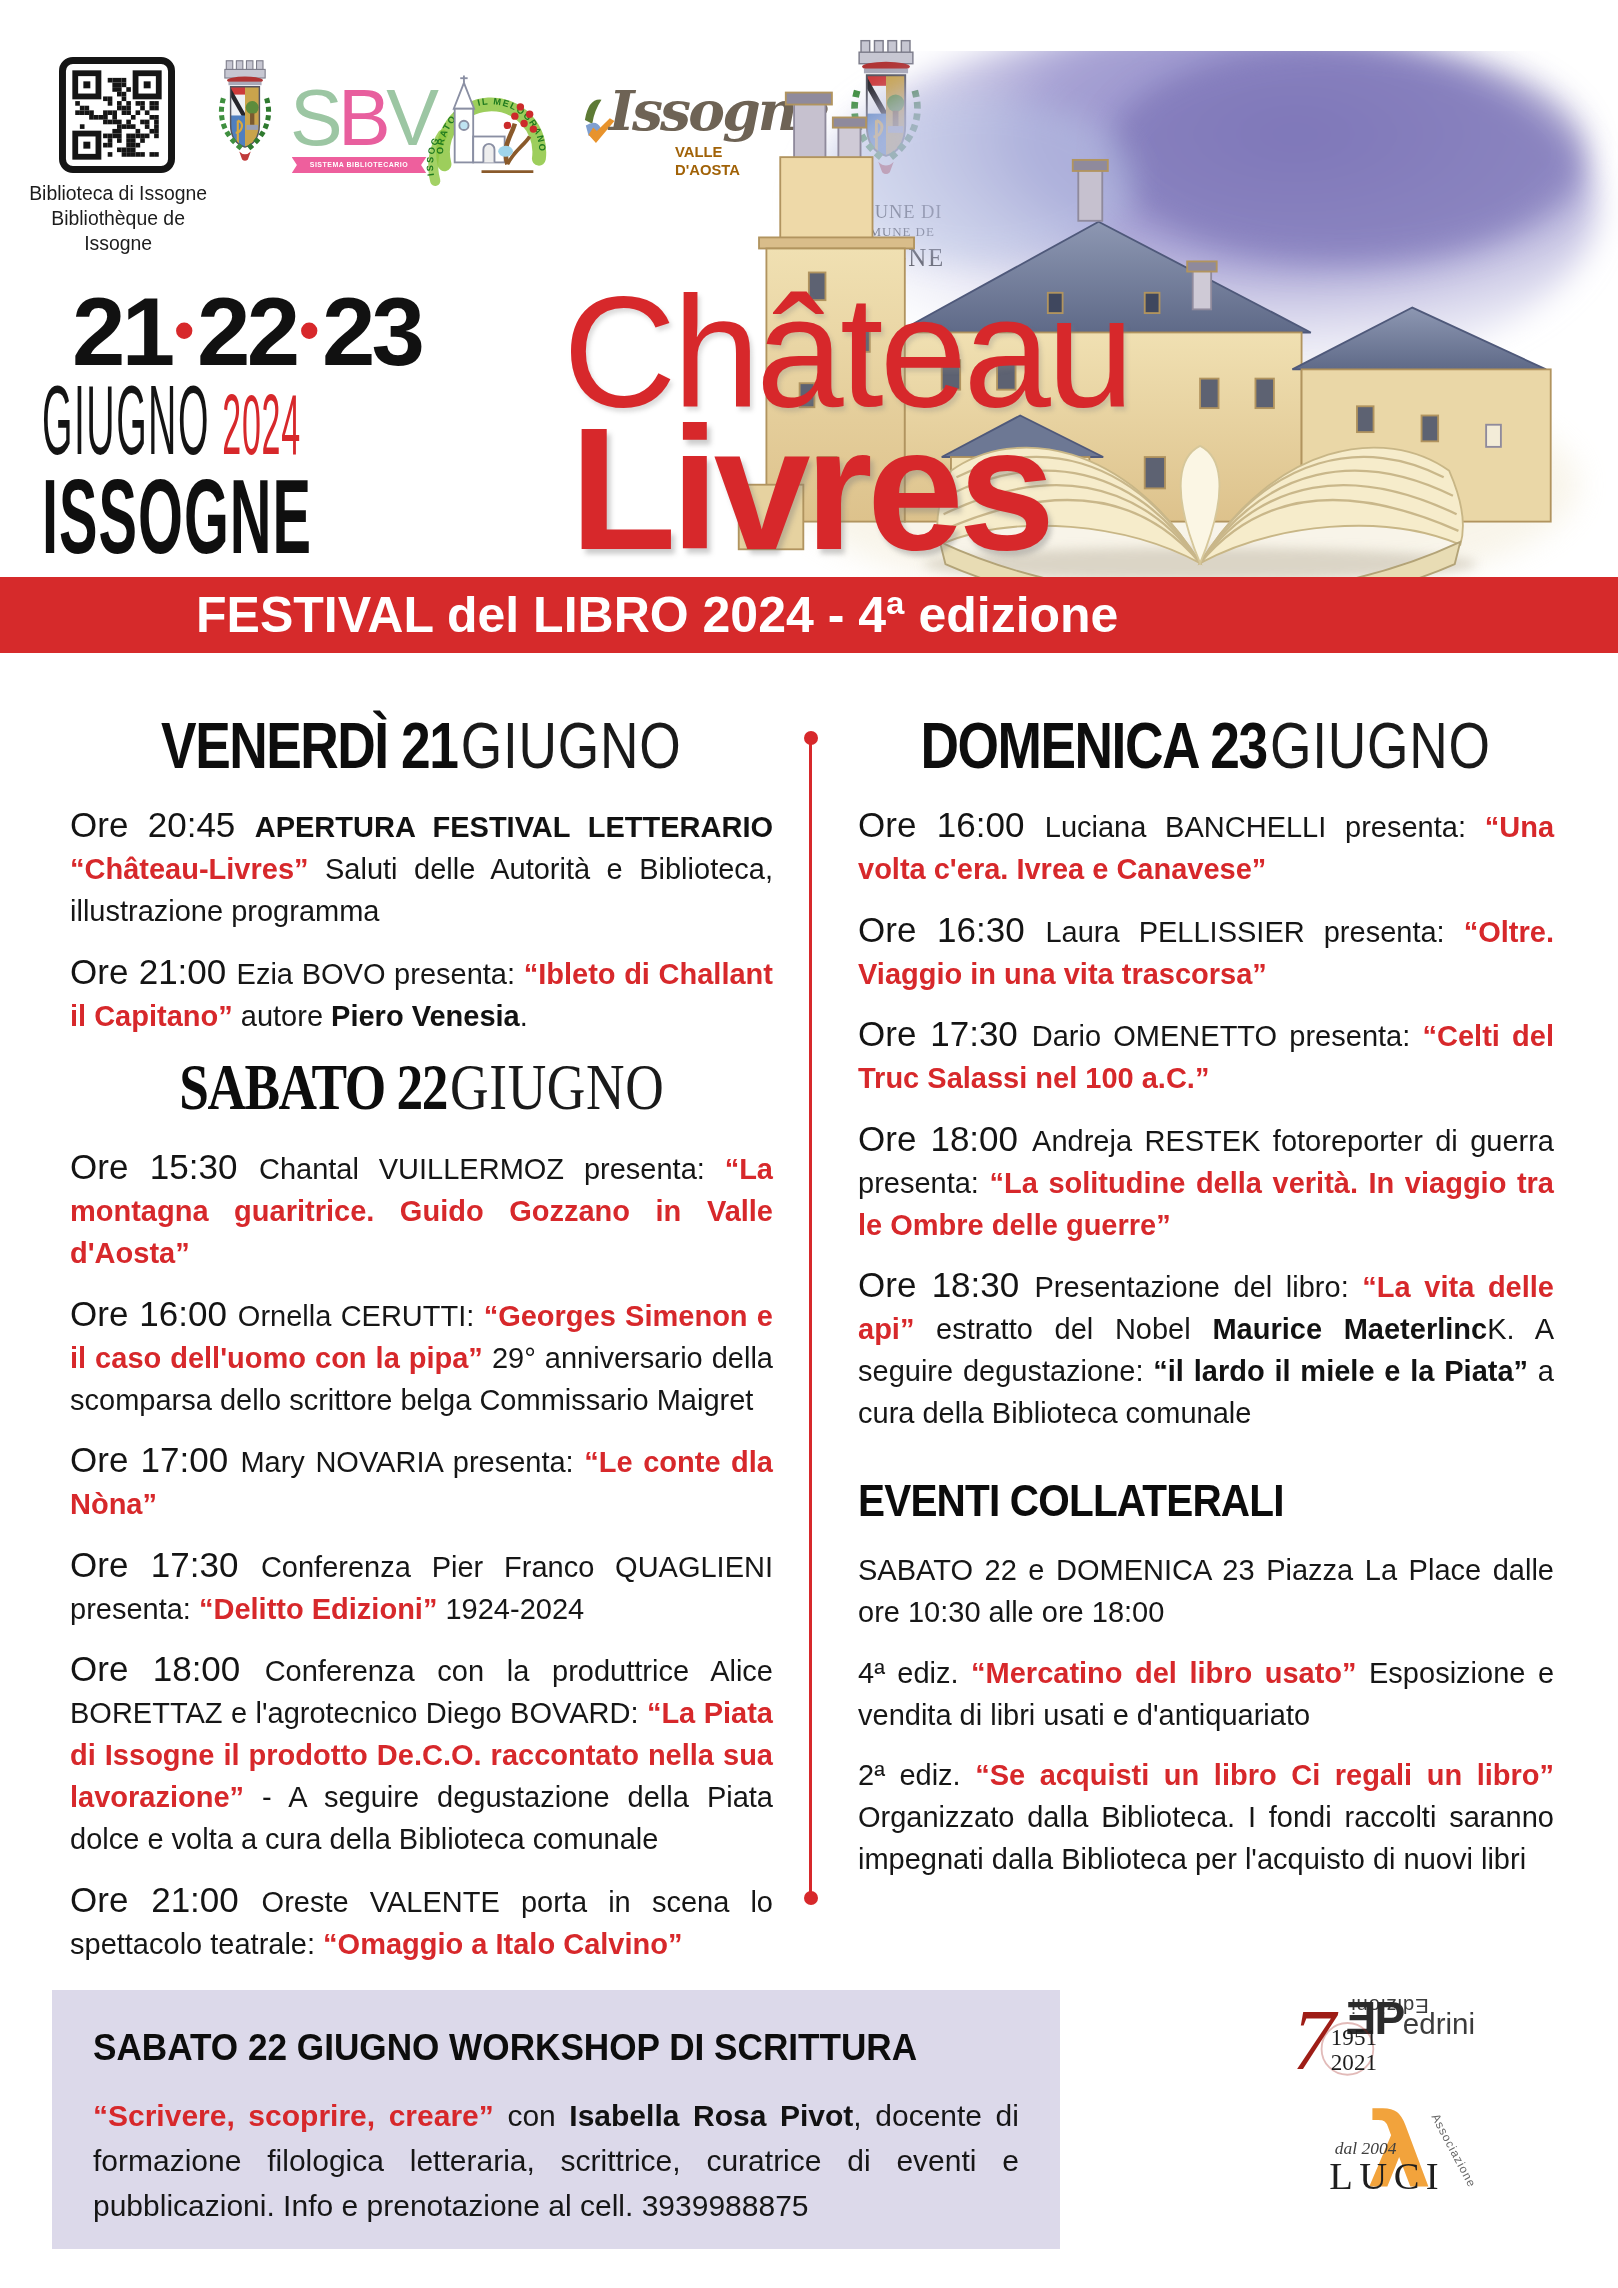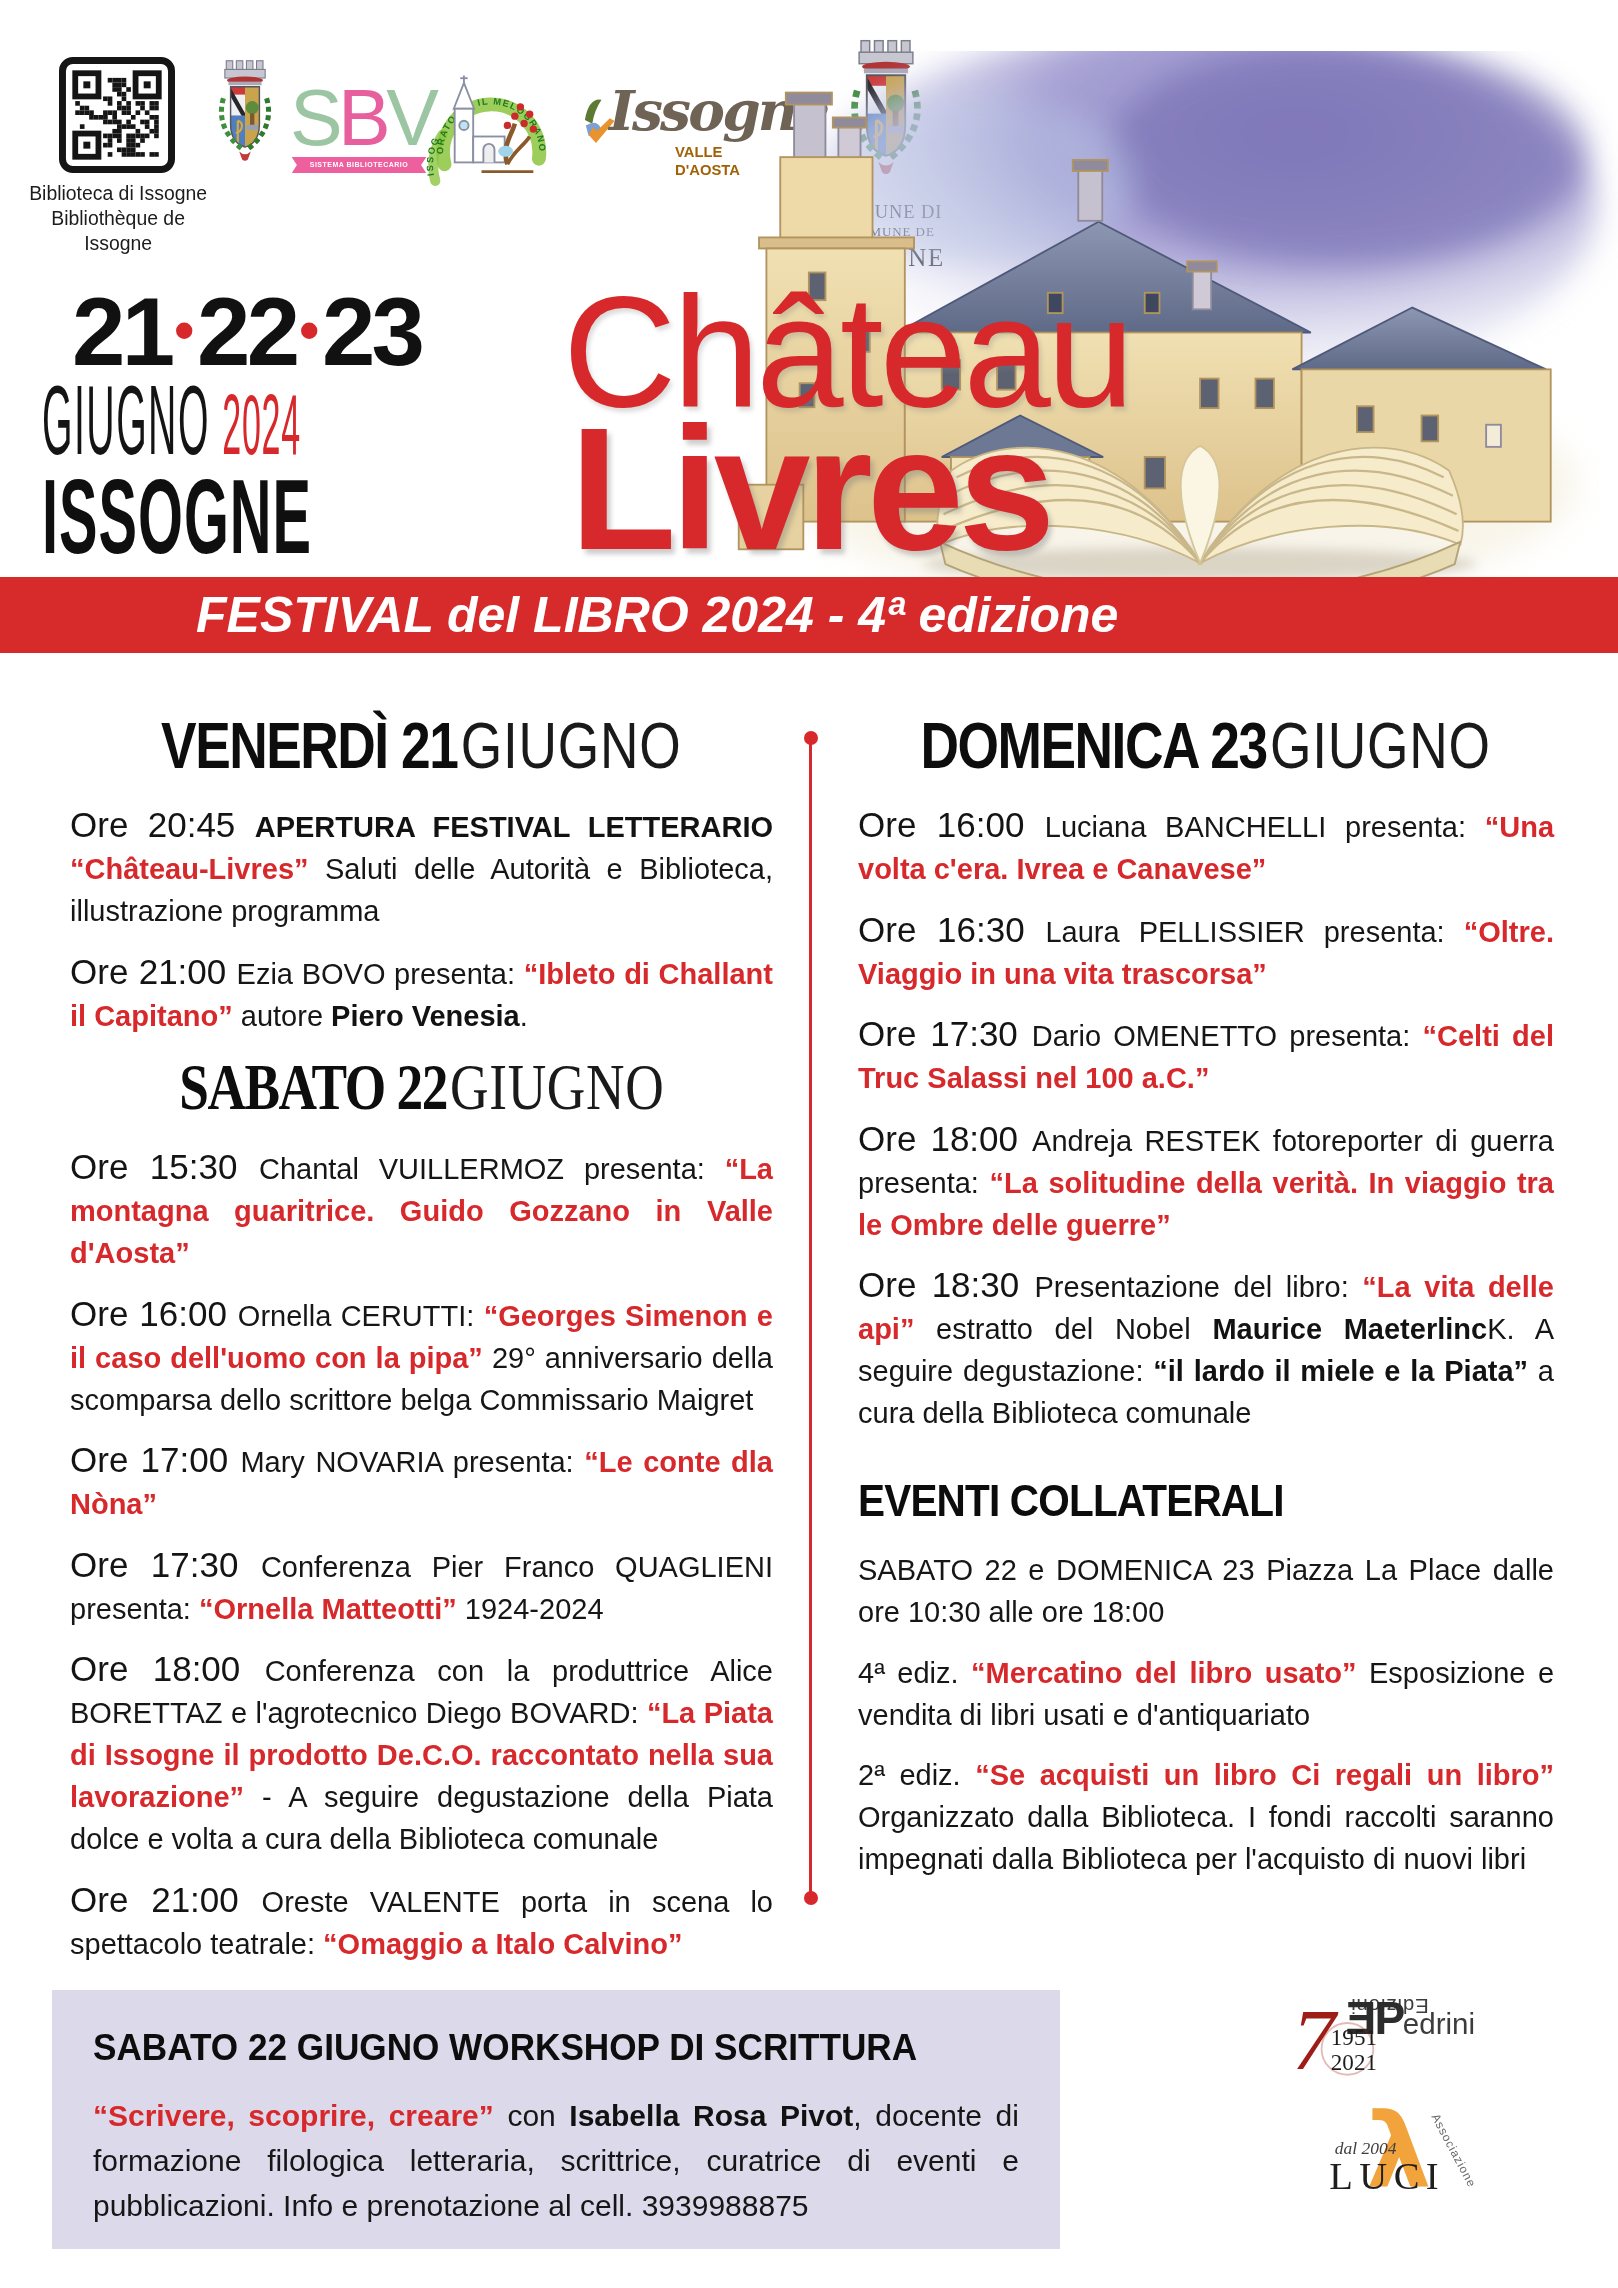--- a/index.html
+++ b/index.html
@@ -49,21 +49,21 @@
   .place-line{position:absolute;left:42px;top:464px;line-height:1;white-space:nowrap;
     transform:scaleX(.55);transform-origin:left top;font-size:105px;font-weight:900;
     letter-spacing:1.8px;color:#0f0f0f;}
   .chateau{position:absolute;left:563px;top:273px;font-size:157px;font-weight:400;
     letter-spacing:-3.7px;line-height:1;color:#d7282b;z-index:2;
     text-shadow:2.8px 3.7px 4.6px rgba(130,130,130,.28);}
   .livres{position:absolute;left:570px;top:402px;font-size:174px;font-weight:700;
     letter-spacing:-5.5px;line-height:1;color:#d7282b;z-index:2;
     text-shadow:3.7px 4.6px 5.5px rgba(120,120,120,.38);}
   
-  .banner{position:absolute;left:0;top:577px;width:1619px;height:76px;background:#d62a2b;z-index:3;font-style:italic;}
+  .banner{position:absolute;left:0;top:577px;width:1619px;height:76px;background:#d62a2b;z-index:3;}
   .banner-text{position:absolute;left:196px;top:50%;transform:translateY(-50%);
     color:#ffffff;font-size:50px;font-weight:700;letter-spacing:0;white-space:nowrap;}
   
   .col{position:absolute;top:713px;z-index:2;}
   .col-left{left:70px;width:703px;}
   .col-right{left:858px;width:696px;}
   .day-head{text-align:center;margin:0 0 26px 0;line-height:1;white-space:nowrap;}
   .day-head.second{margin-top:12px;font-family:Liberation Serif, serif;}
   .hd-inner{display:inline-block;transform:scaleX(.82);transform-origin:center;}
   .hd-strong{font-size:65px;font-weight:900;letter-spacing:-1.8px;color:#0d0d0d;}
@@ -442,21 +442,21 @@
 
 <div class="col col-left">
   <div class="day-head"><span class="hd-inner"><span class="hd-strong">VENERDÌ 21</span> <span class="hd-light">GIUGNO</span></span></div>
   <p class="event"><span class="run-t">Ore 20:45 </span><span class="run-c">APERTURA FESTIVAL LETTERARIO </span><span class="run-r">“Château-Livres” </span><span class="run-n">Saluti delle Autorità e Biblioteca, illustrazione programma</span></p>
   <p class="event"><span class="run-t">Ore 21:00 </span><span class="run-n">Ezia BOVO presenta: </span><span class="run-r">“Ibleto di Challant il Capitano” </span><span class="run-n">autore </span><span class="run-b">Piero Venesia</span><span class="run-n">.</span></p>
 
   <div class="day-head second"><span class="hd-inner"><span class="hd-strong">SABATO 22</span> <span class="hd-light">GIUGNO</span></span></div>
   <p class="event"><span class="run-t">Ore 15:30 </span><span class="run-n">Chantal VUILLERMOZ presenta: </span><span class="run-r">“La montagna guaritrice. Guido Gozzano in Valle d'Aosta”</span></p>
   <p class="event"><span class="run-t">Ore 16:00 </span><span class="run-n">Ornella CERUTTI: </span><span class="run-r">“Georges Simenon e il caso dell'uomo con la pipa” </span><span class="run-n">29° anniversario della scomparsa dello scrittore belga Commissario Maigret</span></p>
   <p class="event"><span class="run-t">Ore 17:00 </span><span class="run-n">Mary NOVARIA presenta: </span><span class="run-r">“Le conte dla Nòna”</span></p>
-  <p class="event"><span class="run-t">Ore 17:30 </span><span class="run-n">Conferenza Pier Franco QUAGLIENI presenta: </span><span class="run-r">“Ornella Matteotti” </span><span class="run-n">1924-2024</span></p>
+  <p class="event"><span class="run-t">Ore 17:30 </span><span class="run-n">Conferenza Pier Franco QUAGLIENI presenta: </span><span class="run-r">“Delitto Edizioni” </span><span class="run-n">1924-2024</span></p>
   <p class="event"><span class="run-t">Ore 18:00 </span><span class="run-n">Conferenza con la produttrice Alice BORETTAZ e l'agrotecnico Diego BOVARD: </span><span class="run-r">“La Piata di Issogne il prodotto De.C.O. raccontato nella sua lavorazione” </span><span class="run-n">- A seguire degustazione della Piata dolce e volta a cura della Biblioteca comunale</span></p>
   <p class="event"><span class="run-t">Ore 21:00 </span><span class="run-n">Oreste VALENTE porta in scena lo spettacolo teatrale: </span><span class="run-r">“Omaggio a Italo Calvino”</span></p>
 </div>
 
 <div class="divider"></div>
 
 <div class="col col-right">
   <div class="day-head"><span class="hd-inner"><span class="hd-strong">DOMENICA 23</span> <span class="hd-light">GIUGNO</span></span></div>
   <p class="event"><span class="run-t">Ore 16:00 </span><span class="run-n">Luciana BANCHELLI presenta: </span><span class="run-r">“Una volta c'era. Ivrea e Canavese”</span></p>
   <p class="event"><span class="run-t">Ore 16:30 </span><span class="run-n">Laura PELLISSIER presenta: </span><span class="run-r">“Oltre. Viaggio in una vita trascorsa”</span></p>

